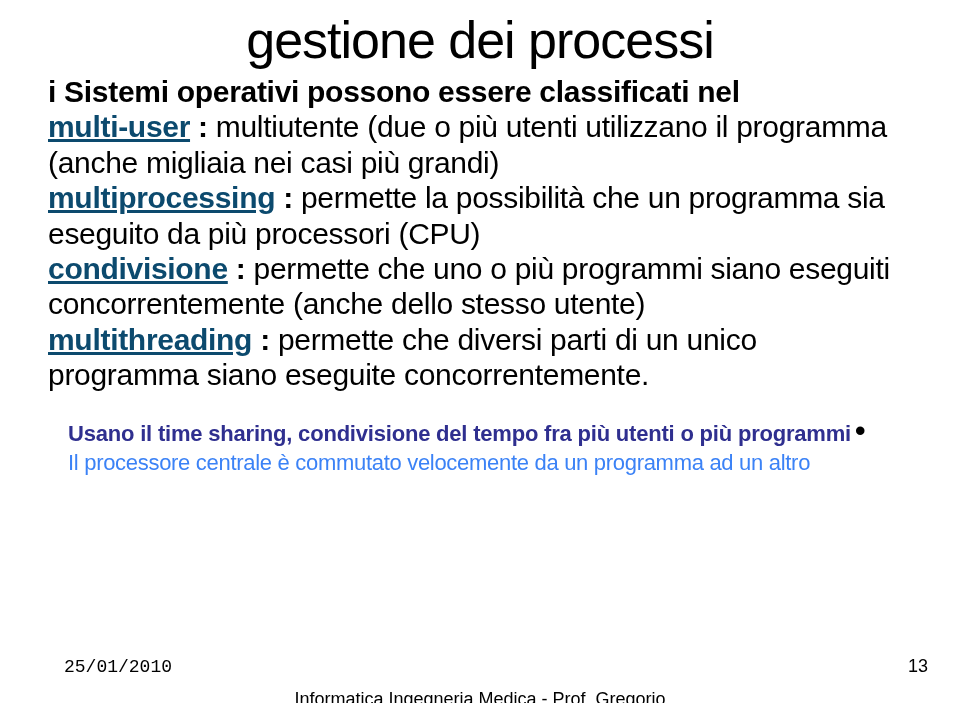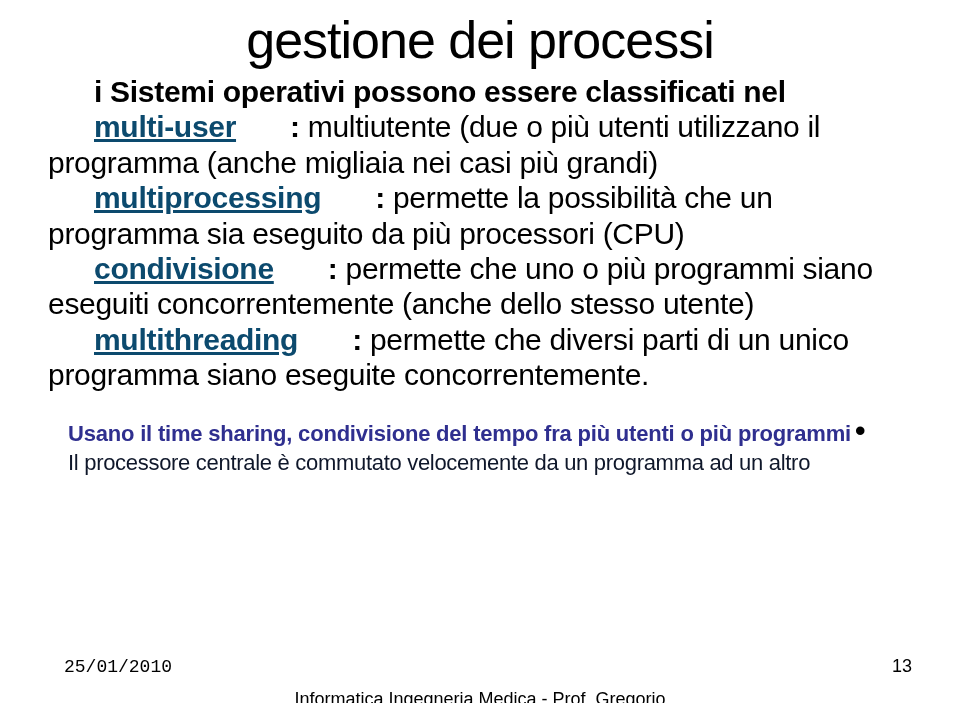--- a/index.html
+++ b/index.html
@@ -33,40 +33,39 @@
   }
   .body p {
     margin: 0;
   }
   .uline {
     text-decoration: underline;
     color: #0c4a6e;
   }
   .bold {
     font-weight: 700;
-    margin-left: 46px;
   }
   .note-block {
     margin-top: 20px;
     padding-left: 20px;
   }
   .note1 {
     color: #2F2F8F;
     font-size: 22px;
     letter-spacing: -0.2px;
     font-weight: 700;
     text-align: right;
   }
   .bullet-dot {
     color: #000;
     font-weight: 700;
     padding-left: 4px;
   }
   .note2 {
-    color: #0f172a;
+    color: #3b82f6;
     font-size: 22px;
     margin-top: 2px;
   }
   .footer {
     position: absolute;
     bottom: 14px;
     left: 0;
     width: 960px;
     font-size: 18px;
     color: #000;
@@ -79,21 +78,21 @@
   }
   .footer-center {
     position: absolute;
     left: 0;
     right: 0;
     text-align: center;
     line-height: 1.2;
   }
   .footer-page {
     position: absolute;
-    right: 48px;
+    right: 32px;
     bottom: 12px;
   }
 </style>
 </head>
 <body>
 
 <div class="slide">
 
   <h1 class="title">gestione dei processi</h1>
 

